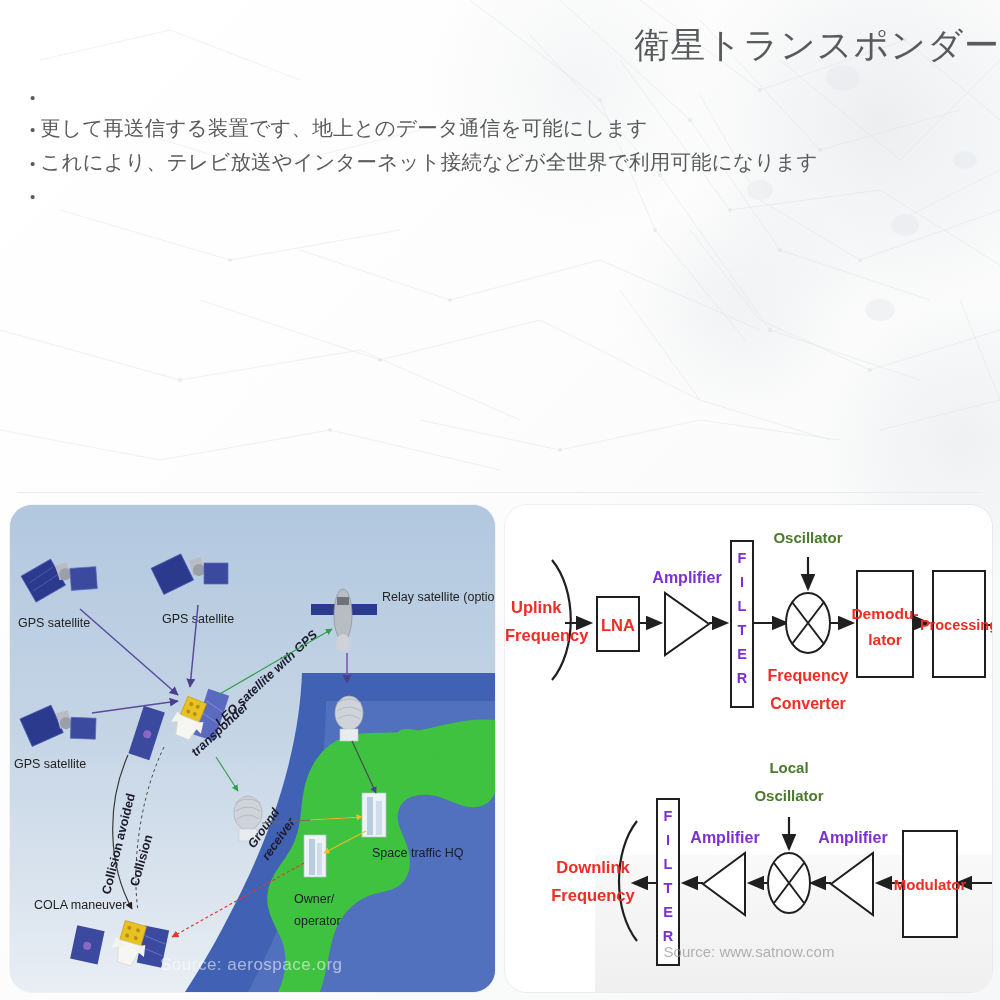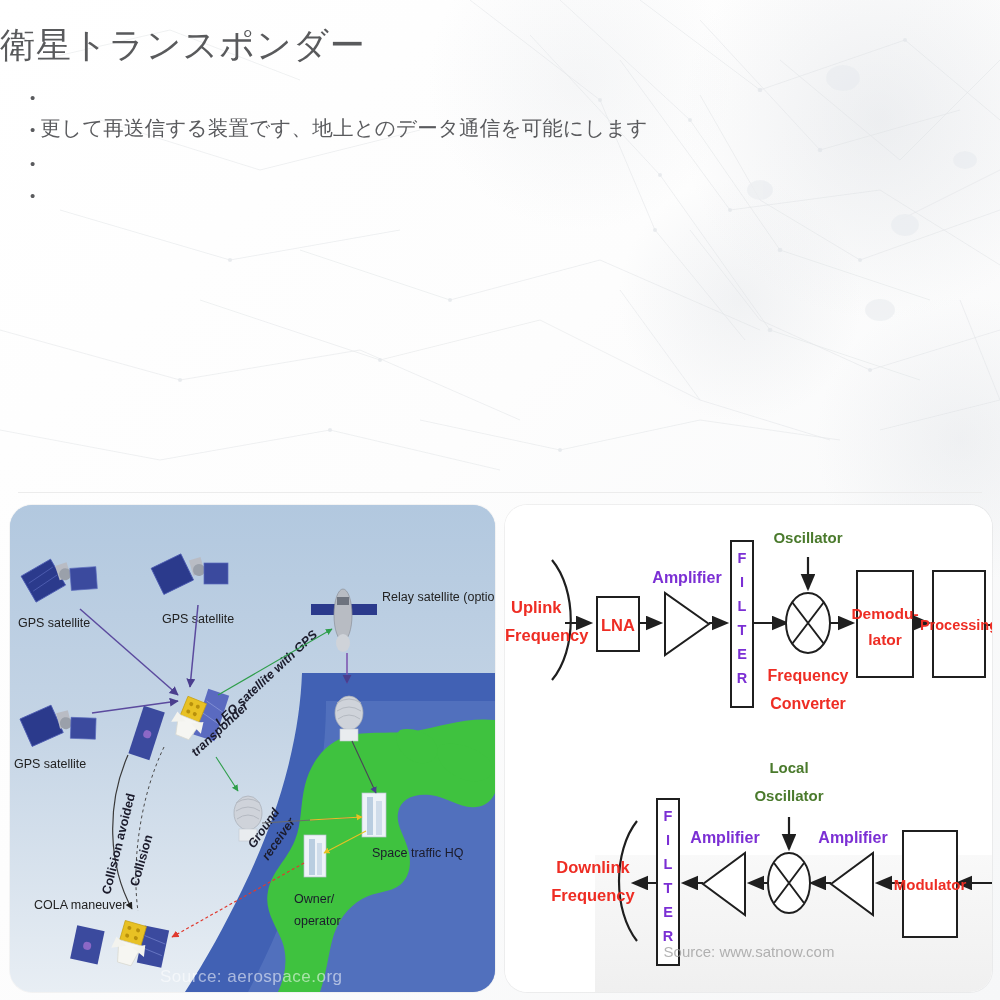--- a/index.html
+++ b/index.html
@@ -18,21 +18,21 @@
       radial-gradient(circle at 74% 30%, rgba(200,205,212,.22) 0%, rgba(255,255,255,0) 12%),
       radial-gradient(circle at 96% 44%, rgba(200,205,212,.22) 0%, rgba(255,255,255,0) 13%),
       radial-gradient(circle at 58% 8%,  rgba(205,210,216,.18) 0%, rgba(255,255,255,0) 14%),
       linear-gradient(135deg,#ffffff 0%,#fdfdfd 45%,#f6f7f8 100%);
     overflow:hidden;
   }
   .mesh{position:absolute;inset:0;opacity:.85;pointer-events:none;}
   
   .title{
     position:absolute;left:0;right:0;top:22px;
-    text-align:left;
+    text-align:right;
     font-size:35px;
     letter-spacing:1px;
     color:#595a5c;
     font-weight:400;
     white-space:nowrap;
   }
   
   .bullets{
     position:absolute;left:30px;top:86px;right:40px;
     color:#5a5b5e;
@@ -92,21 +92,21 @@
   .panel svg{display:block;width:100%;height:100%;}
 
   .watermark{
     position:absolute;
     font-size:17px;
     color:rgba(255,255,255,.55);
     letter-spacing:.5px;
     pointer-events:none;
     white-space:nowrap;
   }
-  .wm-left{left:160px;top:955px;margin-top:12px;}
+  .wm-left{left:160px;top:955px;}
 
   
   .d-red{fill:#ee2d24;}
   .d-purple{fill:#7b2fd4;}
   .d-green{fill:#4a7a2c;}
   text{font-family:"Liberation Sans","DejaVu Sans",sans-serif;}
 </style>
 </head>
 <body>
 
@@ -172,20 +172,21 @@
       <span class="dot">•</span>
     </div>
 
     <div class="bullet">
       <span class="dot">•</span>
       <span class="txt">更して再送信する装置です、地上とのデータ通信を可能にします</span>
     </div>
 
     <div class="bullet">
       <span class="dot">•</span>
+      <span class="txt">これにより、テレビ放送やインターネット接続などが全世界で利用可能になります</span>
     </div>
 
     <div class="bullet">
       <span class="dot">•</span>
     </div>
 
   </div>
 
   <div class="divider"></div>
 

